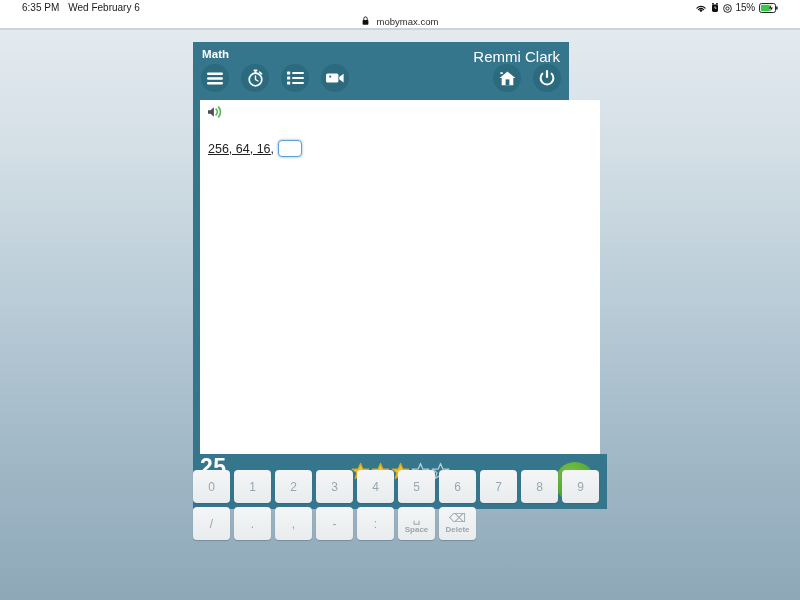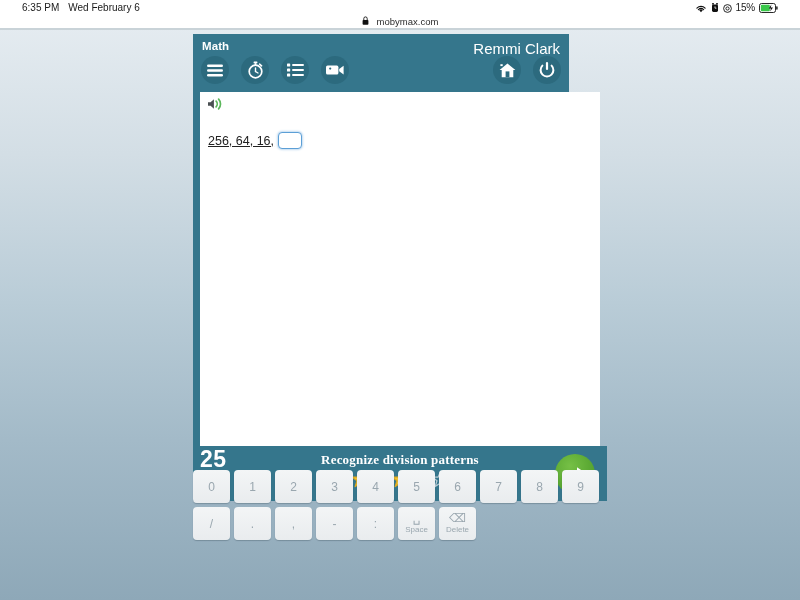--- a/index.html
+++ b/index.html
@@ -41,21 +41,21 @@
     width: 800px; height: 572px;
     background: linear-gradient(to bottom, #e4ebf0 0%, #d3dee5 22%, #b9ccd7 48%, #a3bac8 72%, #8ea8b8 100%);
   }
   #page-bg::before {
     content:""; position:absolute; top:0; left:0; right:0; height:2px;
     background:#c9d3d8;
   }
 
   
   #app {
-    position: absolute; left: 193px; top: 34px;
+    position: absolute; left: 193px; top: 42px;
     width: 376px; height: 437px;
     background: #35768c;
   }
 
   
   #app-header { position: relative; height: 58px; }
   #app-title {
     position: absolute; left: 9px; top: 6px;
     color: #ffffff; font-size: 11.5px; font-weight: bold;
     letter-spacing: 0.1px;
@@ -158,21 +158,21 @@
     border-radius: 4px;
     box-shadow: 0 1px 1px rgba(60,80,95,0.35);
     display: flex; flex-direction: column;
     align-items: center; justify-content: center;
     font-family: "Liberation Sans", sans-serif;
     font-size: 13px; color: #8b9aa3;
     cursor: pointer; padding: 0;
   }
   .key.wide { width: 37px; }
   .key .glyph { font-size: 12px; line-height: 1; color: #9aa7af; }
-  .key .sub { font-size: 8px; line-height: 1.2; margin-top: 1px; color: #9aa7af; }
+  .key .sub { font-size: 8px; line-height: 1.2; margin-top: 1px; color: #9aa7af; font-weight: bold; }
 </style>
 </head>
 <body>
 
 <div id="status-bar">
   <div id="status-left">
     <span>6:35 PM</span>
     <span>Wed February 6</span>
   </div>
   <div id="status-right">
@@ -310,21 +310,20 @@
   </div>
 
   <div id="app-footer">
     <div id="bonus">
       <span id="bonus-num">25</span>
       <span id="bonus-l1">Game</span>
       <span id="bonus-l2">Bonus</span>
     </div>
 
     <div id="skill-block">
-      <div id="skill-name">Recognize division patterns</div>
       <div id="stars">
           <svg width="19" height="18" viewBox="0 0 20 18">
             <polygon points="10,1 12.4,7 18.8,7 13.7,10.9 15.6,17 10,13.2 4.4,17 6.3,10.9 1.2,7 7.6,7" fill="#f4c430" stroke="#d9a820" stroke-width="1.3" stroke-linejoin="round"></polygon>
           </svg>
           <svg width="19" height="18" viewBox="0 0 20 18">
             <polygon points="10,1 12.4,7 18.8,7 13.7,10.9 15.6,17 10,13.2 4.4,17 6.3,10.9 1.2,7 7.6,7" fill="#f4c430" stroke="#d9a820" stroke-width="1.3" stroke-linejoin="round"></polygon>
           </svg>
           <svg width="19" height="18" viewBox="0 0 20 18">
             <polygon points="10,1 12.4,7 18.8,7 13.7,10.9 15.6,17 10,13.2 4.4,17 6.3,10.9 1.2,7 7.6,7" fill="#f4c430" stroke="#d9a820" stroke-width="1.3" stroke-linejoin="round"></polygon>
           </svg>

